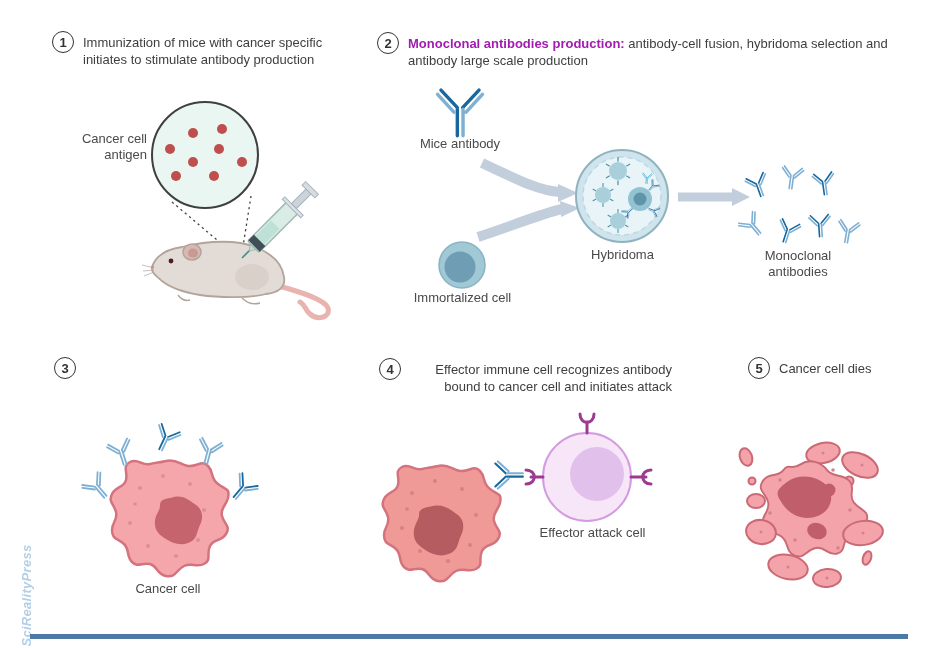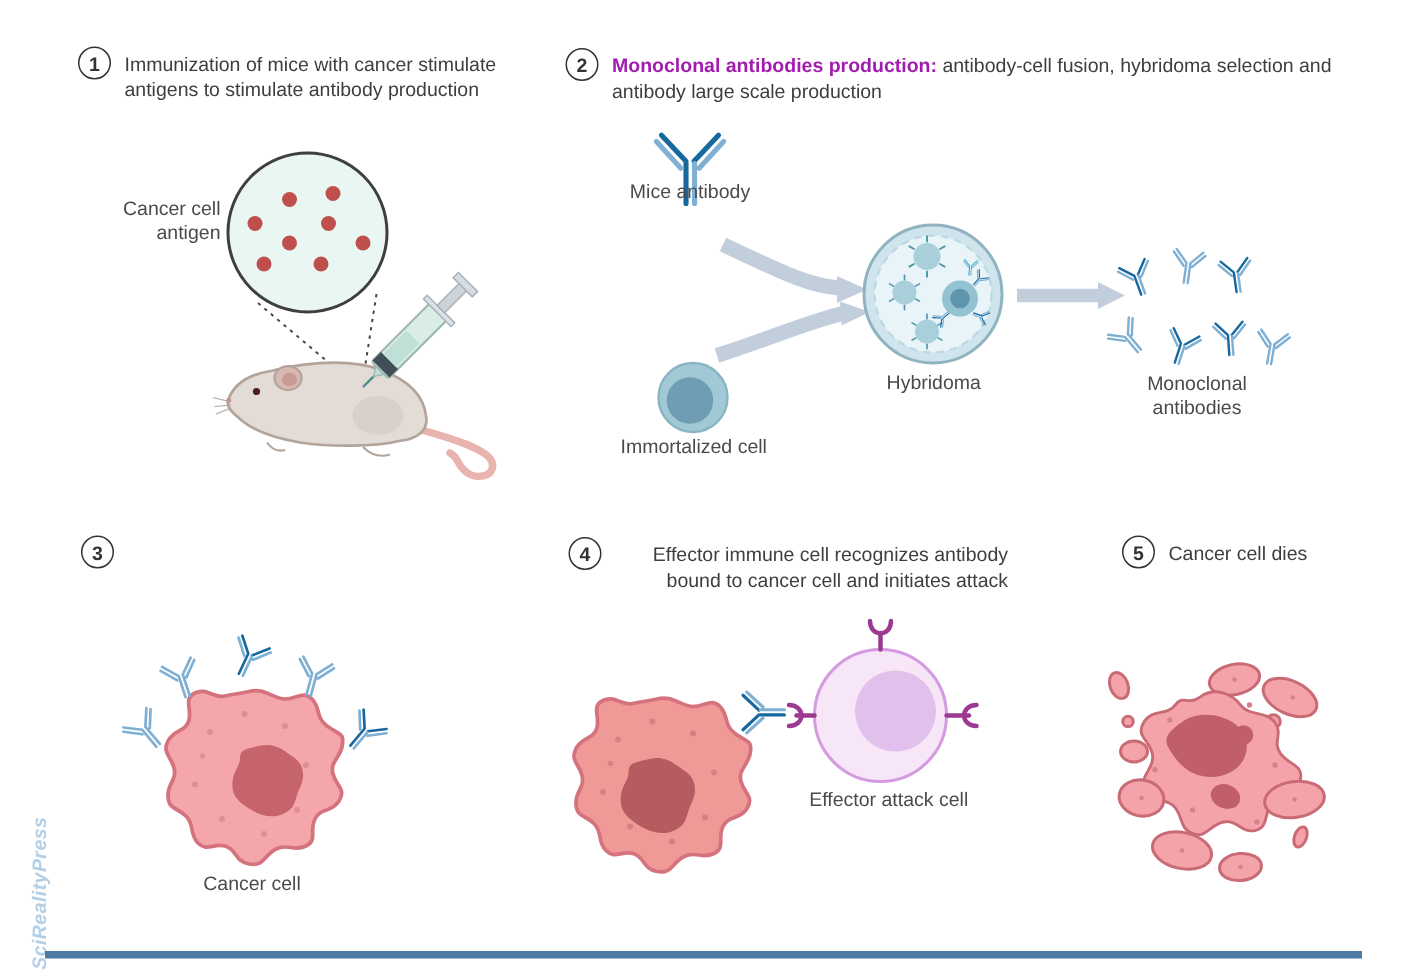--- a/index.html
+++ b/index.html
@@ -51,21 +51,21 @@
           <circle cx="36" cy="-8" r="2"></circle>
         <circle cx="22" cy="-34" r="2"></circle>
           <circle cx="-5" cy="-42" r="2"></circle>
           <circle cx="-33" cy="-14" r="1.8"></circle>
       </g>
     </defs>
   </svg>
 
   <div class="step" style="left:52px;top:34px;">
     <div class="stepnum">1</div>
-    <div class="steptext" style="width:270px;">Immunization of mice with cancer stimulate antigens to stimulate antibody production</div>
+    <div class="steptext" style="width:270px;">Immunization of mice with cancer specific initiates to stimulate antibody production</div>
   </div>
   <div class="step" style="left:377px;top:35px;">
     <div class="stepnum">2</div>
     <div class="steptext" style="width:505px;"><b>Monoclonal antibodies production:</b><span> antibody-cell fusion, hybridoma selection and antibody large scale production</span></div>
   </div>
   <div class="step" style="left:54px;top:360px;">
     <div class="stepnum">3</div>
   </div>
   <div class="step" style="left:379px;top:361px;">
     <div class="stepnum">4</div>
@@ -163,21 +163,21 @@
     <g>
       <use href="#ab" transform="translate(358,100) rotate(-20) scale(0.9)" style="color:#17689e"></use>
       <use href="#ab" transform="translate(392,92) rotate(8) scale(0.9)" style="color:#7fb0d4"></use>
       <use href="#ab" transform="translate(424,98) rotate(-8) scale(0.9)" style="color:#17689e"></use>
       <use href="#ab" transform="translate(352,140) rotate(-40) scale(0.9)" style="color:#7fb0d4"></use>
       <use href="#ab" transform="translate(388,146) rotate(18) scale(0.9)" style="color:#17689e"></use>
       <use href="#ab" transform="translate(420,140) rotate(-4) scale(0.9)" style="color:#17689e"></use>
       <use href="#ab" transform="translate(448,146) rotate(10) scale(0.9)" style="color:#7fb0d4"></use>
     </g>
   </svg>
-  <div class="lbl center" style="left:400px;top:120px;width:120px;">Mice antibody</div>
+  <div class="lbl center" style="left:400px;top:136px;width:120px;">Mice antibody</div>
   <div class="lbl center" style="left:390px;top:290px;width:145px;">Immortalized cell</div>
   <div class="lbl center" style="left:738px;top:248px;width:120px;">Monoclonal antibodies</div>
   <div class="lbl center" style="left:545px;top:247px;width:155px;">Hybridoma</div>
 
   <svg width="60" height="60" style="left:432px;top:237px;" viewBox="0 0 60 60">
     <circle cx="30" cy="28" r="23" fill="#a0c8d5" stroke="#8ab5c4" stroke-width="1.6"></circle>
     <circle cx="28" cy="30" r="15.5" fill="#6f9db3"></circle>
   </svg>
 
   <svg width="210" height="185" style="left:75px;top:413px;" viewBox="0 0 210 185">

